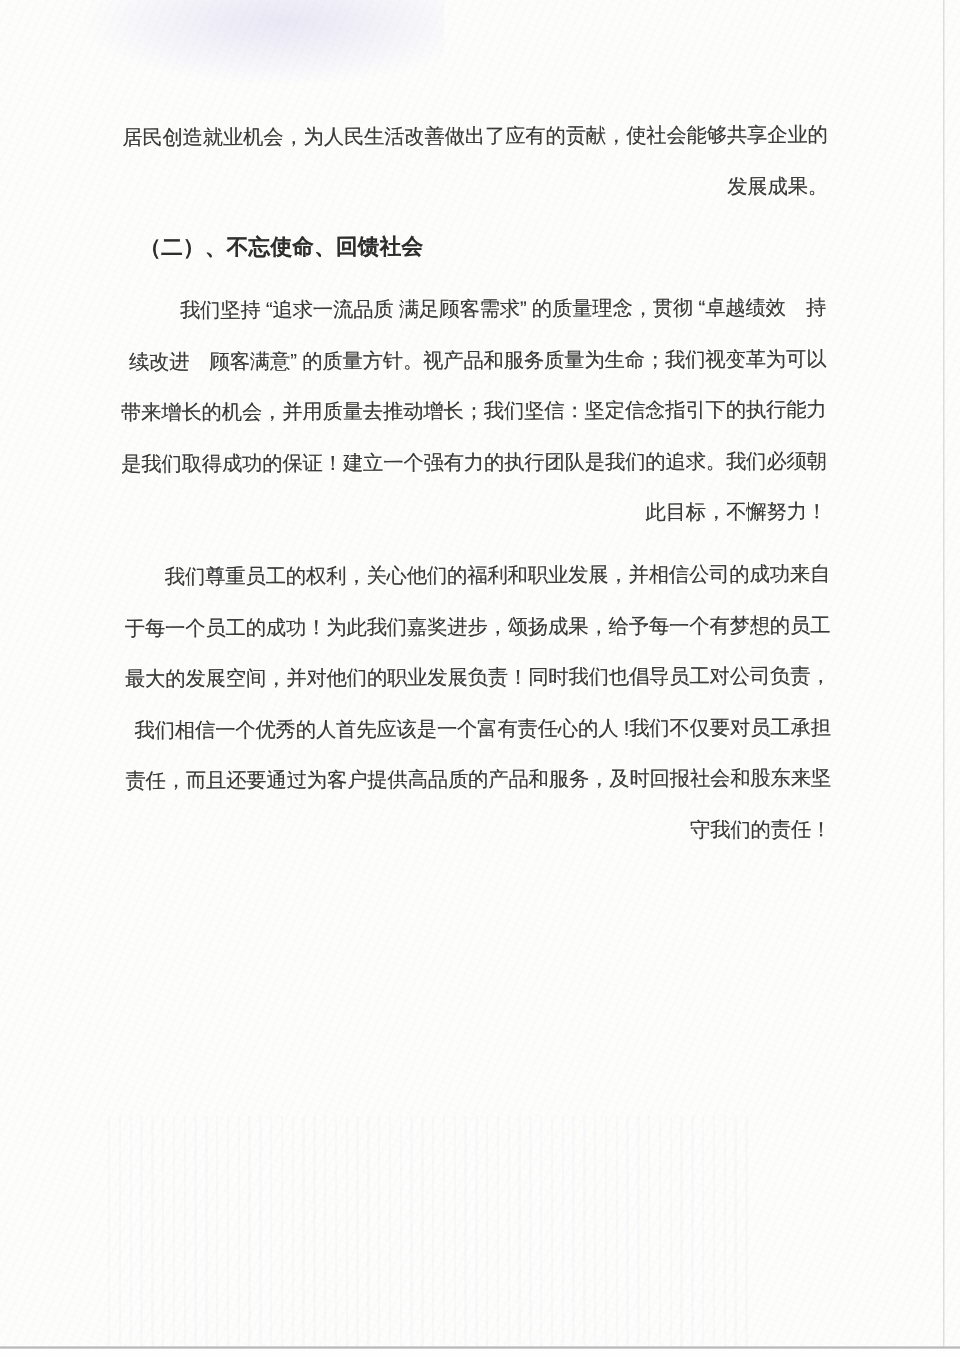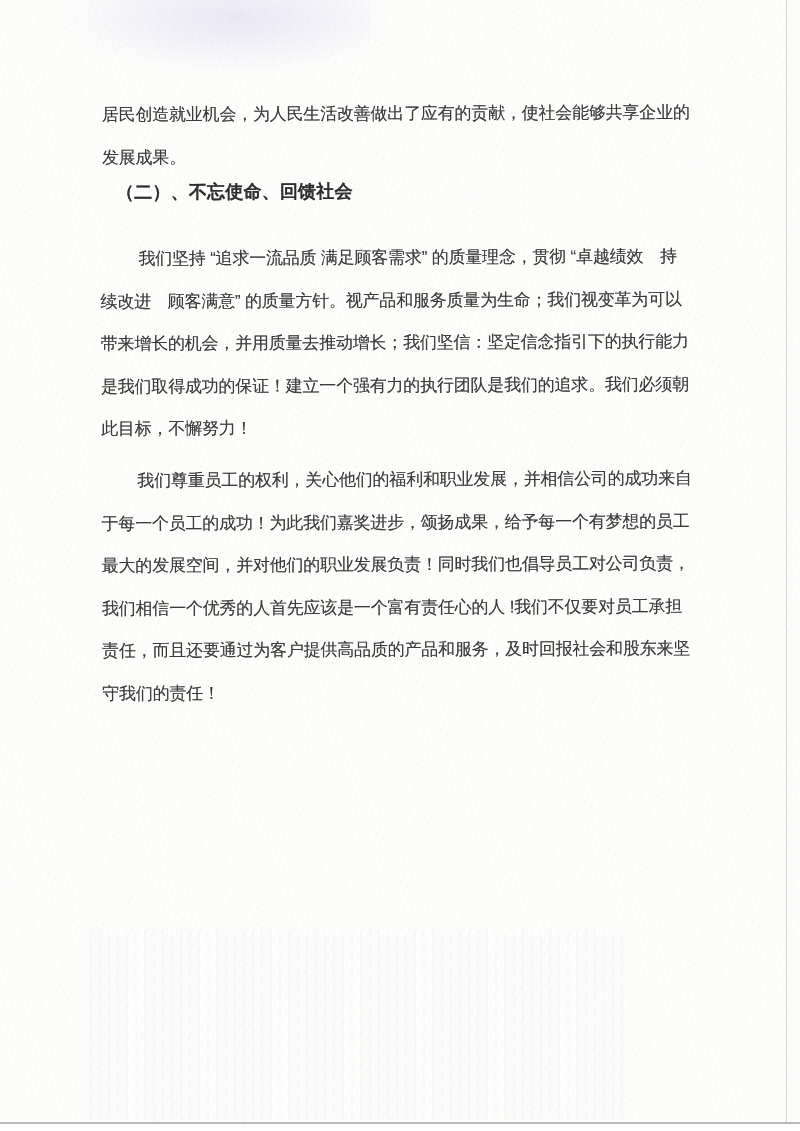--- a/index.html
+++ b/index.html
@@ -10,20 +10,21 @@
     overflow:hidden;
   }
   .page{
     position:relative;
     width:800px;height:1131px;
     background:#fdfdfc;
     
     background-image:
       repeating-linear-gradient(115deg, rgba(160,160,170,0.025) 0 2px, transparent 2px 7px),
       repeating-linear-gradient(23deg, rgba(140,140,160,0.02) 0 1px, transparent 1px 5px);
+    text-align: right;
   }
   .tilt{
     position:absolute;left:0;top:0;width:800px;height:1131px;
     transform:rotate(-0.25deg);
     transform-origin:400px 400px;
   }
   .txt{
     position:absolute;
     color:#3b3b3b;
     font-size:17px;
@@ -74,21 +75,21 @@
   <div class="smudge-top"></div>
   <div class="streaks-bottom"></div>
 
   <div class="tilt">
 
     <div class="txt" style="left:103px;top:93px;">
       <span class="line">居民创造就业机会，为人民生活改善做出了应有的贡献，使社会能够共享企业的</span>
       <span class="line">发展成果。</span>
     </div>
 
-    <div class="txt heading" style="left:117px;top:170px;font-family:Liberation Serif, serif;">（二）、不忘使命、回馈社会</div>
+    <div class="txt heading" style="left:117px;top:184px;font-family:Liberation Serif, serif;">（二）、不忘使命、回馈社会</div>
 
     <div class="txt" style="left:101px;top:237px;">
       <span class="line indent1">我们坚持 “追求一流品质 满足顾客需求” 的质量理念，贯彻 “卓越绩效　持</span>
       <span class="line">续改进　顾客满意” 的质量方针。视产品和服务质量为生命；我们视变革为可以</span>
       <span class="line">带来增长的机会，并用质量去推动增长；我们坚信：坚定信念指引下的执行能力</span>
       <span class="line">是我们取得成功的保证！建立一个强有力的执行团队是我们的追求。我们必须朝</span>
       <span class="line">此目标，不懈努力！</span>
     </div>
 
     <div class="txt" style="left:101px;top:459px;">

